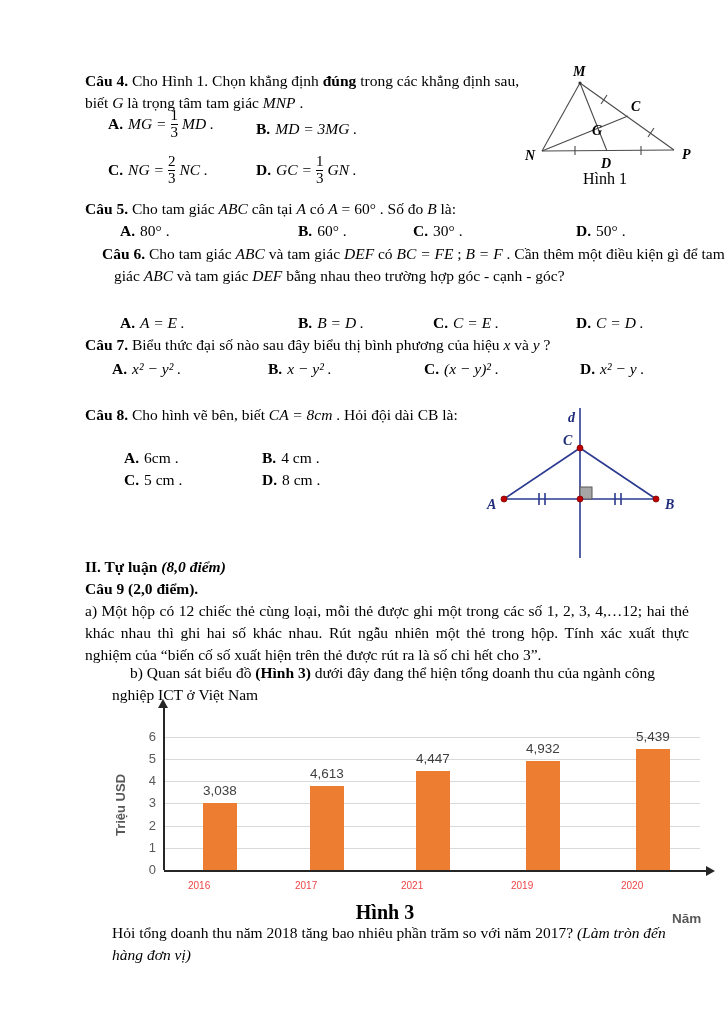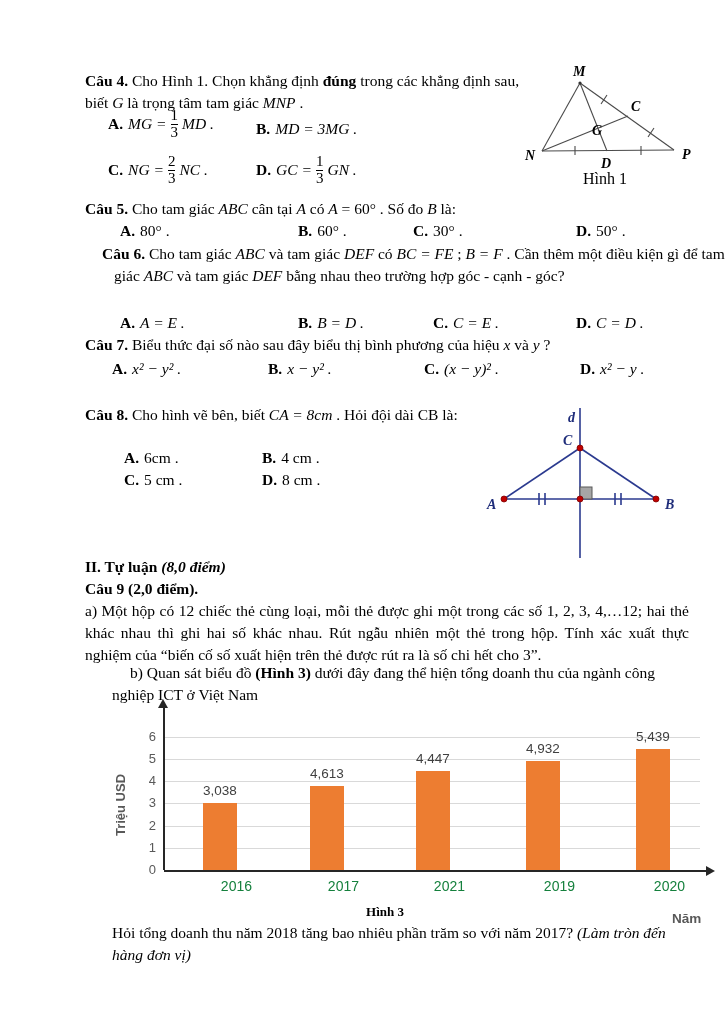--- a/index.html
+++ b/index.html
@@ -25,21 +25,21 @@
          font-family:"Liberation Sans", sans-serif;}
   .gridline{position:absolute;height:1px;background:#d9d9d9;}
   .axis{position:absolute;background:#262626;}
   .arrow-up{position:absolute;width:0;height:0;border-left:5px solid transparent;
             border-right:5px solid transparent;border-bottom:9px solid #262626;}
   .arrow-right{position:absolute;width:0;height:0;border-top:5px solid transparent;
                border-bottom:5px solid transparent;border-left:9px solid #262626;}
   .ytick{position:absolute;width:26px;text-align:right;font-size:13px;color:#595959;line-height:14px;}
   .bar{position:absolute;background:#ED7D31;}
   .bar-label{position:absolute;width:64px;text-align:center;font-size:13.5px;color:#404040;line-height:16px;}
-  .xcat{position:absolute;width:64px;text-align:right;font-size:14px;color:#15803d;line-height:16px;}
+  .xcat{position:absolute;width:64px;text-align:left;font-size:10px;color:#ef4444;line-height:16px;}
   #chart-legend{position:absolute;left:134px;top:4px;display:flex;align-items:center;gap:6px;}
   #chart-legend .swatch{width:9px;height:9px;background:#ED7D31;flex:0 0 auto;}
   #chart-legend .ltext{font-size:13.5px;font-weight:bold;color:#3f3f3f;white-space:nowrap;}
   #ylabel{position:absolute;left:10px;top:168px;width:126px;text-align:center;
           transform:rotate(-90deg);transform-origin:0 0;font-size:13px;font-weight:bold;color:#595959;}
   #xlabel{position:absolute;left:572px;top:176px;width:50px;font-size:13.5px;font-weight:bold;color:#595959;margin-top:32px;}
   svg text{font-family:"Liberation Serif", serif;}
 </style>
 </head>
 <body>
@@ -219,17 +219,17 @@
       <div class="xcat" style="left: 301px; top: 178px;">2021</div>
       <div class="bar" style="left: 426px; top: 60.5096px; width: 34px; height: 109.49px; background: rgb(237, 125, 49);"></div>
       <div class="bar-label" style="left: 411px; top: 40.5096px;">4,932</div>
       <div class="xcat" style="left: 411px; top: 178px;">2019</div>
       <div class="bar" style="left: 536px; top: 49.2542px; width: 34px; height: 120.746px; background: rgb(237, 125, 49);"></div>
       <div class="bar-label" style="left: 521px; top: 29.2542px;">5,439</div>
       <div class="xcat" style="left: 521px; top: 178px;">2020</div>
     </div>
 </div>
 
-<div class="abs bl" style="left:85px;top:901px;width:600px;text-align:center;font-size:13px;">Hình 3</div>
+<div class="abs bl" style="left:85px;top:901px;width:600px;text-align:center;font-size:20px;">Hình 3</div>
 
 <div class="abs" style="left:112px;top:922px;width:560px;">
   <span>Hỏi tổng doanh thu năm 2018 tăng bao nhiêu phần trăm so với năm 2017? </span><span class="m">(Làm tròn đến hàng đơn vị)</span>
 </div>
 
 </body></html>

